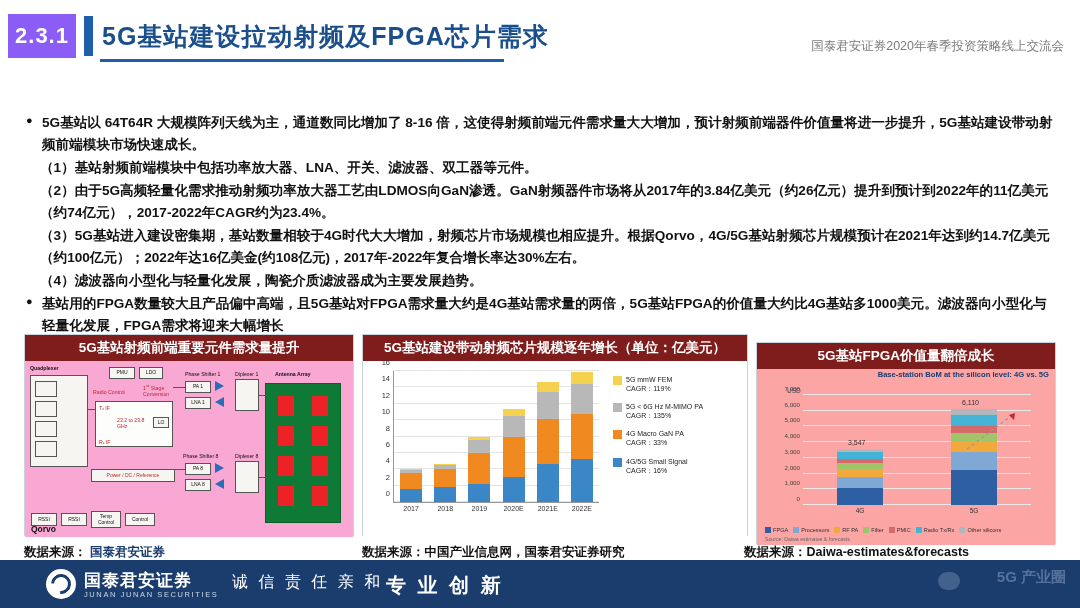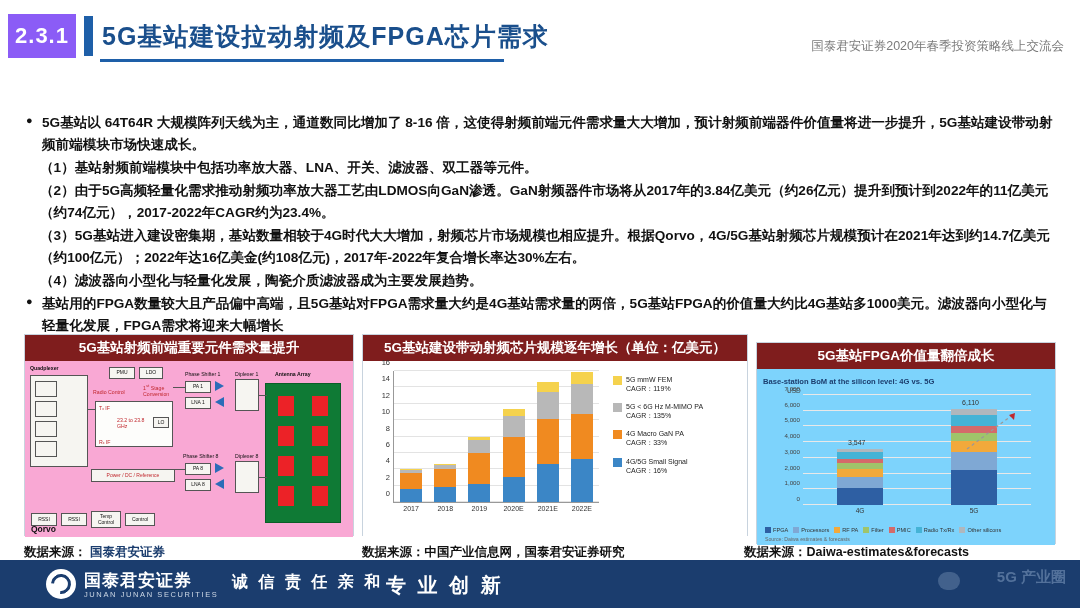--- a/index.html
+++ b/index.html
@@ -92,21 +92,21 @@
   .xtick {
     position:absolute; top:100%; margin-top:3px; font-size:7px; color:#333;
     text-align:center; transform:translateX(-50%); white-space:nowrap;
   }
   .legend { position:absolute; left:250px; top:14px; width:130px; font-size:7px; }
   .leg-item { display:flex; align-items:flex-start; margin-bottom:9px; }
   .leg-sw { width:9px; height:9px; flex:0 0 9px; margin-right:4px; margin-top:1px; }
   .leg-tx { line-height:1.3; color:#222; }
 
   
-  .rchart { position:relative; width:100%; height:176px; background:#7dd3fc; padding:8px 6px; }
+  .rchart { position:relative; width:100%; height:176px; background:#fca5a5; padding:1px 6px;text-align:right; }
   .rtitle { font-size:7.6px; color:#1b3d6e; font-weight:bold; }
   .runit { position:absolute; left:30px; top:18px; font-size:6.5px; color:#444; }
   .rplot { position:absolute; left:46px; top:26px; width:228px; height:110px; }
   .rgrid { position:absolute; left:0; width:100%; height:1px; background:#e8e8e8; }
   .rytick { position:absolute; right:100%; margin-right:3px; font-size:6.2px; color:#444; transform:translateY(-50%); }
   .rbar { position:absolute; bottom:0; width:46px; }
   .rseg { width:100%; }
   .rval { position:absolute; font-size:7px; color:#333; white-space:nowrap; }
   .rxtick { position:absolute; top:100%; margin-top:2px; font-size:6.5px; color:#333; transform:translateX(-50%); }
   .rlegend {
@@ -129,21 +129,21 @@
   .logo-circle {
     position:absolute; left:46px; top:9px; width:30px; height:30px; border-radius:50%;
     background:#ffffff; display:flex; align-items:center; justify-content:center;
   }
   .logo-inner {
     width:20px; height:20px; border-radius:50%; border:3px solid #1b3d6e;
     border-left-color:transparent; transform:rotate(-40deg);
   }
   .logo-cn { position:absolute; left:84px; top:9px; color:#ffffff; font-size:17px; font-weight:bold; letter-spacing:1px; }
   .logo-en { position:absolute; left:84px; top:30px; color:#cdd8e6; font-size:7.5px; letter-spacing:1.6px; }
-  .slogan { position:absolute; left:232px; top:12px; color:#ffffff; font-size:16px; font-weight:bold; letter-spacing:3px; }
+  .slogan { position:absolute; left:232px; top:12px; color:#ffffff; font-size:16px; font-weight:normal; letter-spacing:3px; }
   .slogan2 { position:absolute; left:386px; top:12px; color:#ffffff; font-size:20px; font-weight:bold; letter-spacing:3px; }
   .wm { position:absolute; right:14px; top:8px; color:#5d7ba3; font-size:15px; font-weight:bold; opacity:.85; }
   .wm-icon {
     position:absolute; right:120px; top:12px; width:22px; height:18px;
     border-radius:9px; background:#4c6a93; opacity:.8;
   }
 </style>
 </head>
 <body>
 

